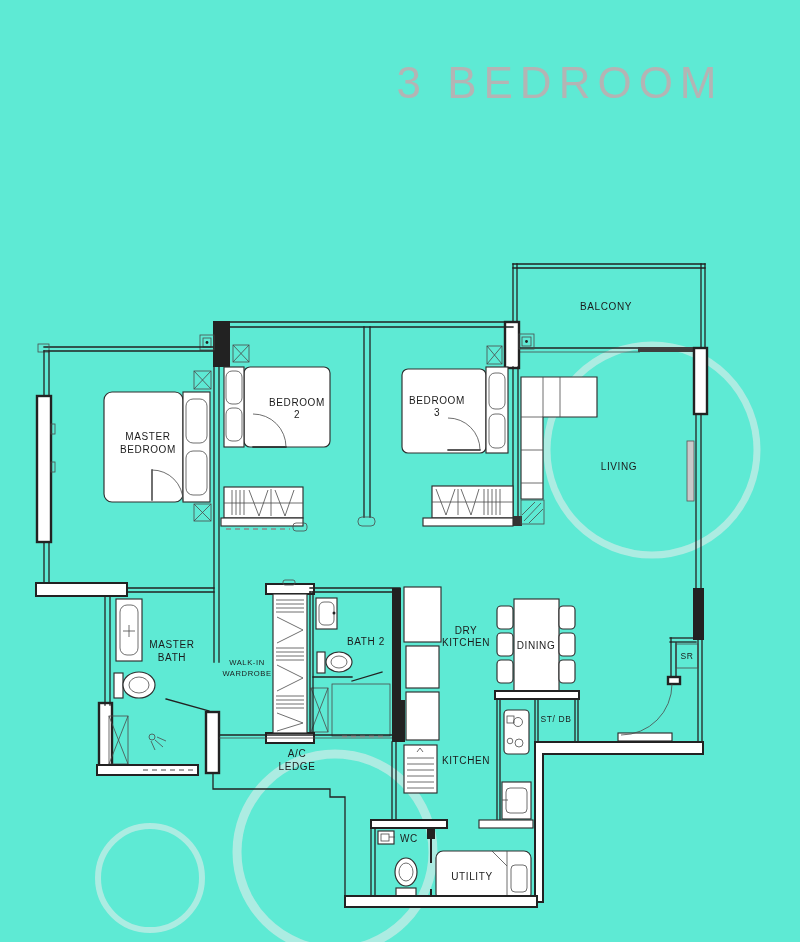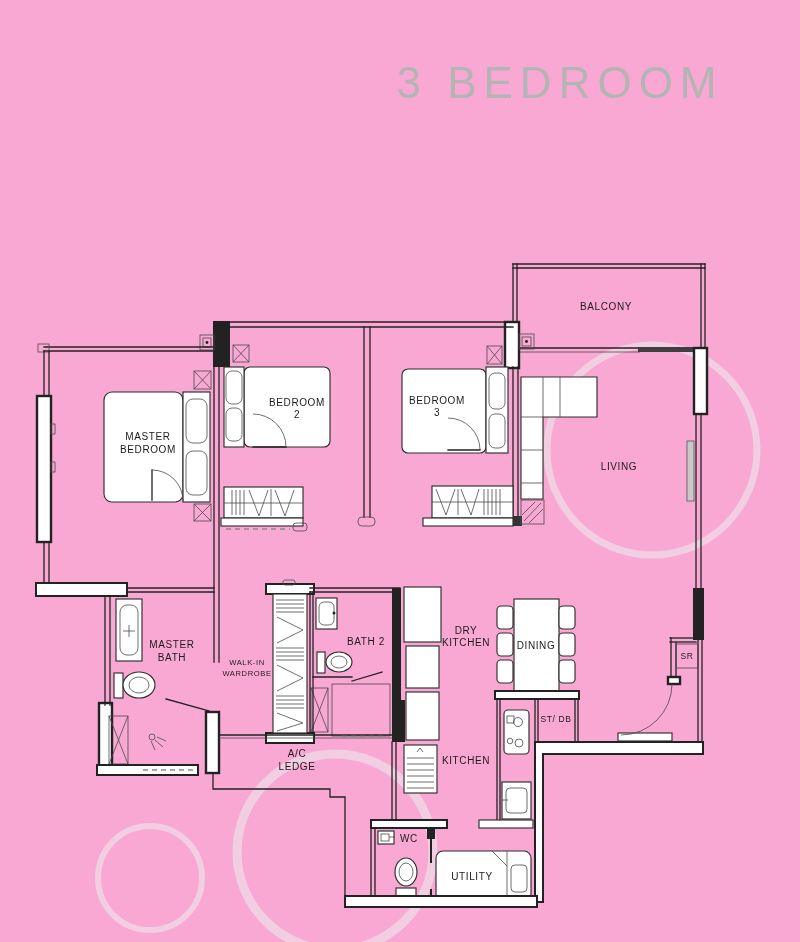--- a/index.html
+++ b/index.html
@@ -1,17 +1,17 @@
 <!DOCTYPE html>
 <html style="--line: #222222; --title: #b4b4b4;"><head>
 <meta charset="utf-8">
 <style>
   :root { --line:#222222; --title:#b4b4b4; }
   html,body { margin:0; padding:0; background:#ffffff; }
-  .page { width:800px; height:942px; position:relative; background:#f9a8d4; overflow:hidden; }
+  .page { width:800px; height:942px; position:relative; background:#5eead4; overflow:hidden; }
   svg text { user-select:none; }
   .w  { stroke:var(--line); stroke-width:1.3; fill:none; stroke-linecap:square; }
   .w2 { stroke:var(--line); stroke-width:2; fill:none; stroke-linecap:square; }
   .blk{ fill:var(--line); stroke:none; }
   .col{ fill:#ffffff; stroke:var(--line); stroke-width:2.4; }
   .thick{ fill:#ffffff; stroke:var(--line); stroke-width:2; }
   .furn{ fill:#ffffff; stroke:#2e2e2e; stroke-width:1.15; }
   .thin{ stroke:#4a4a4a; stroke-width:.8; fill:none; }
   .dash{ stroke:#8a8a8a; stroke-width:1.4; fill:none; stroke-dasharray:5 4; }
   .lbl { font:10px "Liberation Sans", sans-serif; fill:#1b1b1b; text-anchor:middle; letter-spacing:.6px; }

